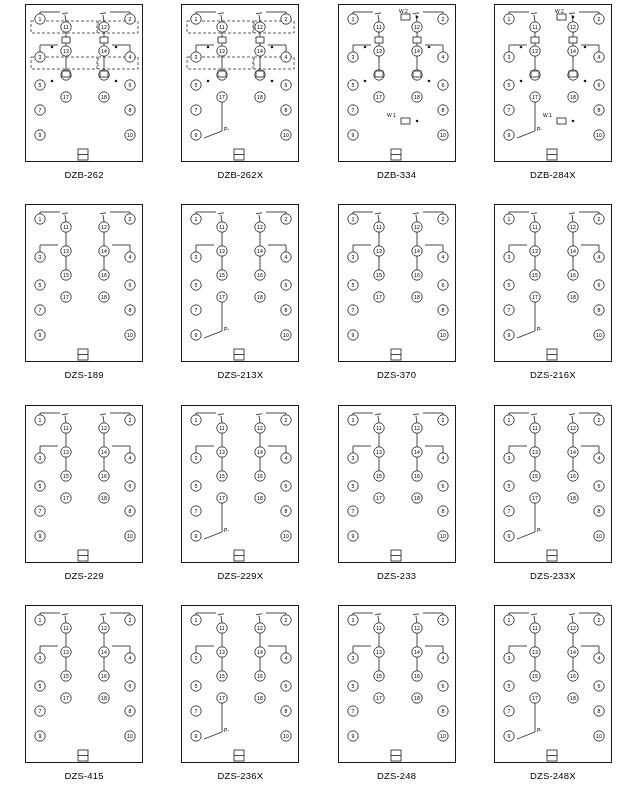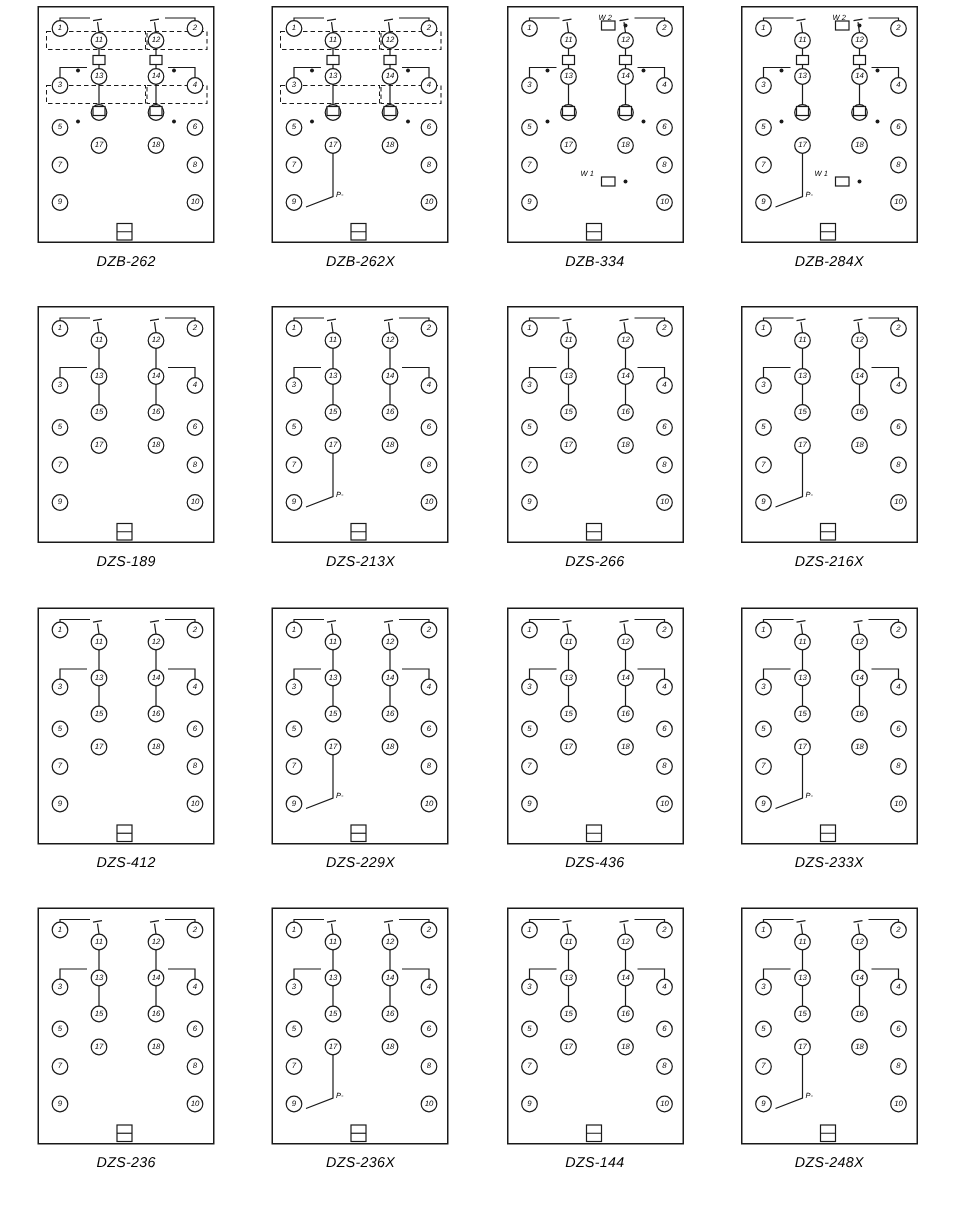--- a/index.html
+++ b/index.html
@@ -5,21 +5,20 @@
   html,body{margin:0;padding:0;background:#ffffff;}
   body{width:637px;height:809px;font-family:"Liberation Sans",sans-serif;color:#000;}
   #grid{
     display:grid;
     grid-template-columns:repeat(4,1fr);
     grid-template-rows:repeat(4,1fr);
     width:637px;height:809px;
     box-sizing:border-box;
     padding:4px 6px 4px 6px;
     gap:0px;
-    font-style:italic;
   }
   .cell{
     display:flex;flex-direction:column;align-items:center;justify-content:flex-start;
     box-sizing:border-box;
   }
   .diagram{
     position:relative;
     width:118px;height:158px;
     border:1px solid #1a1a1a;
     box-sizing:border-box;
@@ -745,21 +744,21 @@
           <path class="wire" d="M14 46.8 L14 40 L32 40"></path>
           <path class="wire" d="M104 46.8 L104 40 L86 40"></path>
           <path class="wire" d="M40 51.2 L40 64.8"></path>
           <path class="wire" d="M78 51.2 L78 64.8"></path>
           <g>
             <rect class="conn" x="52" y="144" width="10" height="11"></rect>
             <line class="wire" x1="52" y1="149.5" x2="62" y2="149.5"></line>
           </g>
         </svg>
       </div>
-      <div class="caption">DZS-266</div>
+      <div class="caption">DZS-370</div>
     </div>
     <div class="cell">
       <div class="diagram">
         <svg width="116" height="156" viewBox="0 0 116 156">
           <g>
             <circle class="pin" cx="14" cy="14" r="5.2"></circle>
             <text class="pintxt" x="14" y="14.2">1</text>
           </g>
           <g>
             <circle class="pin" cx="14" cy="52" r="5.2"></circle>
@@ -933,21 +932,21 @@
           <path class="wire" d="M14 46.8 L14 40 L32 40"></path>
           <path class="wire" d="M104 46.8 L104 40 L86 40"></path>
           <path class="wire" d="M40 51.2 L40 64.8"></path>
           <path class="wire" d="M78 51.2 L78 64.8"></path>
           <g>
             <rect class="conn" x="52" y="144" width="10" height="11"></rect>
             <line class="wire" x1="52" y1="149.5" x2="62" y2="149.5"></line>
           </g>
         </svg>
       </div>
-      <div class="caption">DZS-412</div>
+      <div class="caption">DZS-229</div>
     </div>
     <div class="cell">
       <div class="diagram">
         <svg width="116" height="156" viewBox="0 0 116 156">
           <g>
             <circle class="pin" cx="14" cy="14" r="5.2"></circle>
             <text class="pintxt" x="14" y="14.2">1</text>
           </g>
           <g>
             <circle class="pin" cx="14" cy="52" r="5.2"></circle>
@@ -1121,21 +1120,21 @@
           <path class="wire" d="M14 46.8 L14 40 L32 40"></path>
           <path class="wire" d="M104 46.8 L104 40 L86 40"></path>
           <path class="wire" d="M40 51.2 L40 64.8"></path>
           <path class="wire" d="M78 51.2 L78 64.8"></path>
           <g>
             <rect class="conn" x="52" y="144" width="10" height="11"></rect>
             <line class="wire" x1="52" y1="149.5" x2="62" y2="149.5"></line>
           </g>
         </svg>
       </div>
-      <div class="caption">DZS-436</div>
+      <div class="caption">DZS-233</div>
     </div>
     <div class="cell">
       <div class="diagram">
         <svg width="116" height="156" viewBox="0 0 116 156">
           <g>
             <circle class="pin" cx="14" cy="14" r="5.2"></circle>
             <text class="pintxt" x="14" y="14.2">1</text>
           </g>
           <g>
             <circle class="pin" cx="14" cy="52" r="5.2"></circle>
@@ -1309,21 +1308,21 @@
           <path class="wire" d="M14 46.8 L14 40 L32 40"></path>
           <path class="wire" d="M104 46.8 L104 40 L86 40"></path>
           <path class="wire" d="M40 51.2 L40 64.8"></path>
           <path class="wire" d="M78 51.2 L78 64.8"></path>
           <g>
             <rect class="conn" x="52" y="144" width="10" height="11"></rect>
             <line class="wire" x1="52" y1="149.5" x2="62" y2="149.5"></line>
           </g>
         </svg>
       </div>
-      <div class="caption">DZS-236</div>
+      <div class="caption">DZS-415</div>
     </div>
     <div class="cell">
       <div class="diagram">
         <svg width="116" height="156" viewBox="0 0 116 156">
           <g>
             <circle class="pin" cx="14" cy="14" r="5.2"></circle>
             <text class="pintxt" x="14" y="14.2">1</text>
           </g>
           <g>
             <circle class="pin" cx="14" cy="52" r="5.2"></circle>
@@ -1497,21 +1496,21 @@
           <path class="wire" d="M14 46.8 L14 40 L32 40"></path>
           <path class="wire" d="M104 46.8 L104 40 L86 40"></path>
           <path class="wire" d="M40 51.2 L40 64.8"></path>
           <path class="wire" d="M78 51.2 L78 64.8"></path>
           <g>
             <rect class="conn" x="52" y="144" width="10" height="11"></rect>
             <line class="wire" x1="52" y1="149.5" x2="62" y2="149.5"></line>
           </g>
         </svg>
       </div>
-      <div class="caption">DZS-144</div>
+      <div class="caption">DZS-248</div>
     </div>
     <div class="cell">
       <div class="diagram">
         <svg width="116" height="156" viewBox="0 0 116 156">
           <g>
             <circle class="pin" cx="14" cy="14" r="5.2"></circle>
             <text class="pintxt" x="14" y="14.2">1</text>
           </g>
           <g>
             <circle class="pin" cx="14" cy="52" r="5.2"></circle>

